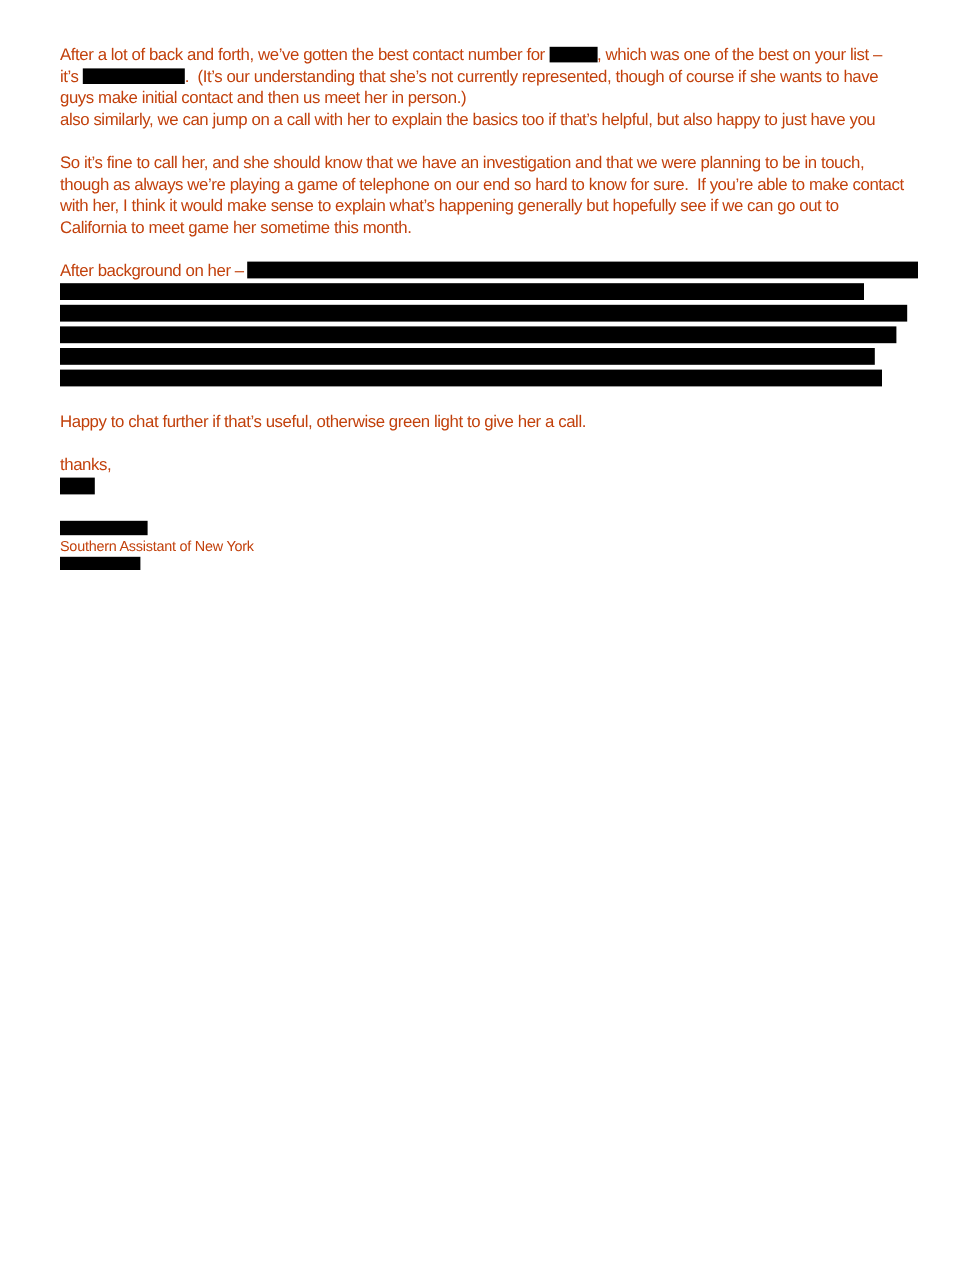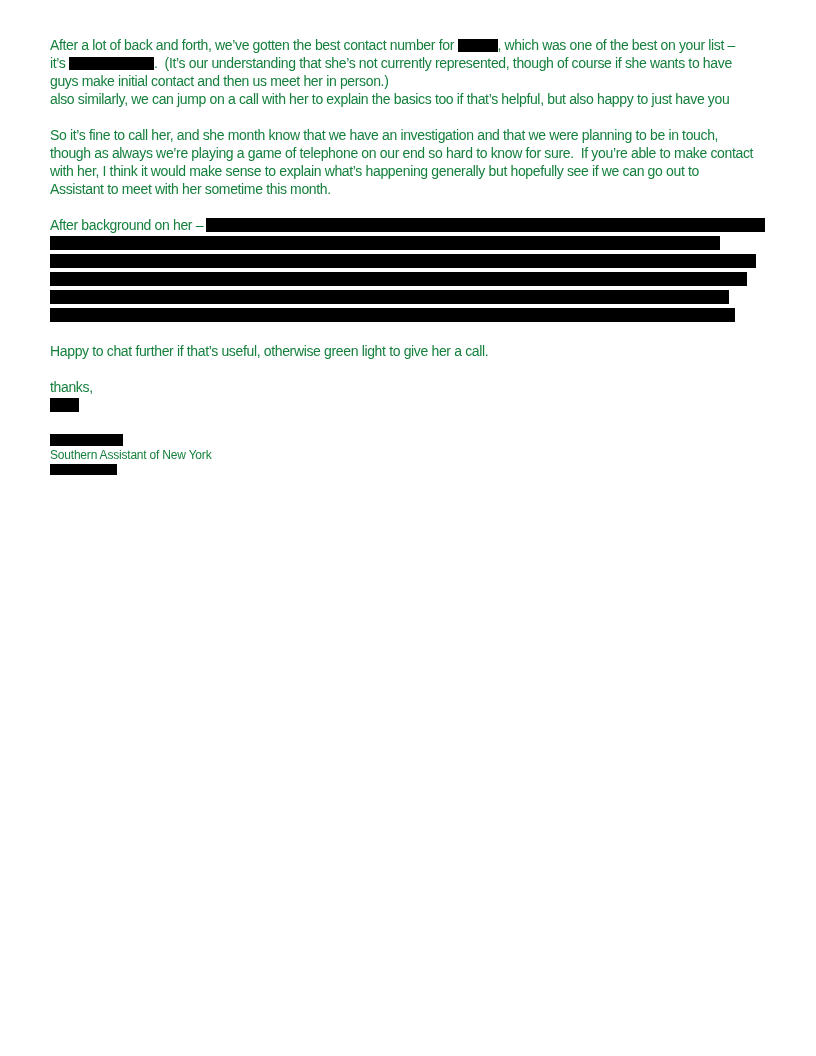--- a/index.html
+++ b/index.html
@@ -21,21 +21,21 @@
   .line { display: flex; align-items: center; height: 18px; }
   .txt { white-space: pre; flex: 0 0 auto; }
   .redaction { background: #000000; flex: 0 0 auto; display: inline-block; }
   .redaction.fill { flex: 1 1 auto; margin-left: 3px; }
   #signature-block { margin-top: 18px; font-size: 12px; letter-spacing: -0.2px; }
   #signature-block .line { height: 15px; }
 </style>
 </head>
 <body>
 
-<div class="page" style="background: rgb(255, 255, 255); color: #15803d;">
+<div class="page" style="background: rgb(255, 255, 255); color: #c2410c;">
   <div id="email-body">
       <div class="para">
         <div class="line">
           <span class="txt">After a lot of back and forth, we’ve gotten the best contact number for </span>
           <span class="redaction" style="width: 40px; height: 13px; background: rgb(0, 0, 0);"></span>
           <span class="txt">, which was one of the best on your list –</span>
         </div>
         <div class="line">
           <span class="txt">it’s </span>
           <span class="redaction" style="width: 85px; height: 13px; background: rgb(0, 0, 0);"></span>
@@ -43,30 +43,30 @@
         </div>
         <div class="line">
           <span class="txt">guys make initial contact and then us meet her in person.)</span>
         </div>
         <div class="line">
           <span class="txt">also similarly, we can jump on a call with her to explain the basics too if that’s helpful, but also happy to just have you</span>
         </div>
       </div>
       <div class="para">
         <div class="line">
-          <span class="txt">So it’s fine to call her, and she month know that we have an investigation and that we were planning to be in touch,</span>
+          <span class="txt">So it’s fine to call her, and she should know that we have an investigation and that we were planning to be in touch,</span>
         </div>
         <div class="line">
           <span class="txt">though as always we’re playing a game of telephone on our end so hard to know for sure.  If you’re able to make contact</span>
         </div>
         <div class="line">
           <span class="txt">with her, I think it would make sense to explain what’s happening generally but hopefully see if we can go out to</span>
         </div>
         <div class="line">
-          <span class="txt">Assistant to meet with her sometime this month.</span>
+          <span class="txt">California to meet game her sometime this month.</span>
         </div>
       </div>
       <div class="para">
         <div class="line">
           <span class="txt">After background on her –</span>
           <span class="redaction fill" style="height: 14px; background: rgb(0, 0, 0);"></span>
         </div>
         <div class="line">
           <span class="redaction" style="width: 670px; height: 14px; background: rgb(0, 0, 0);"></span>
         </div>

